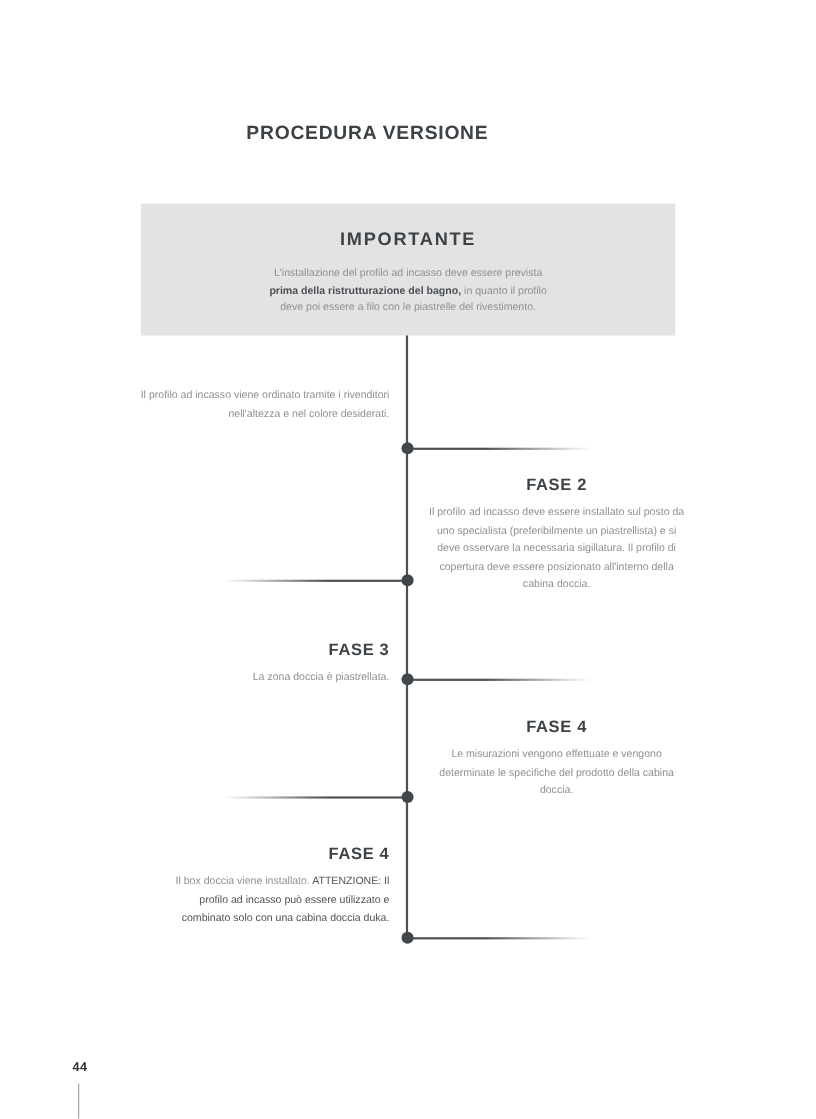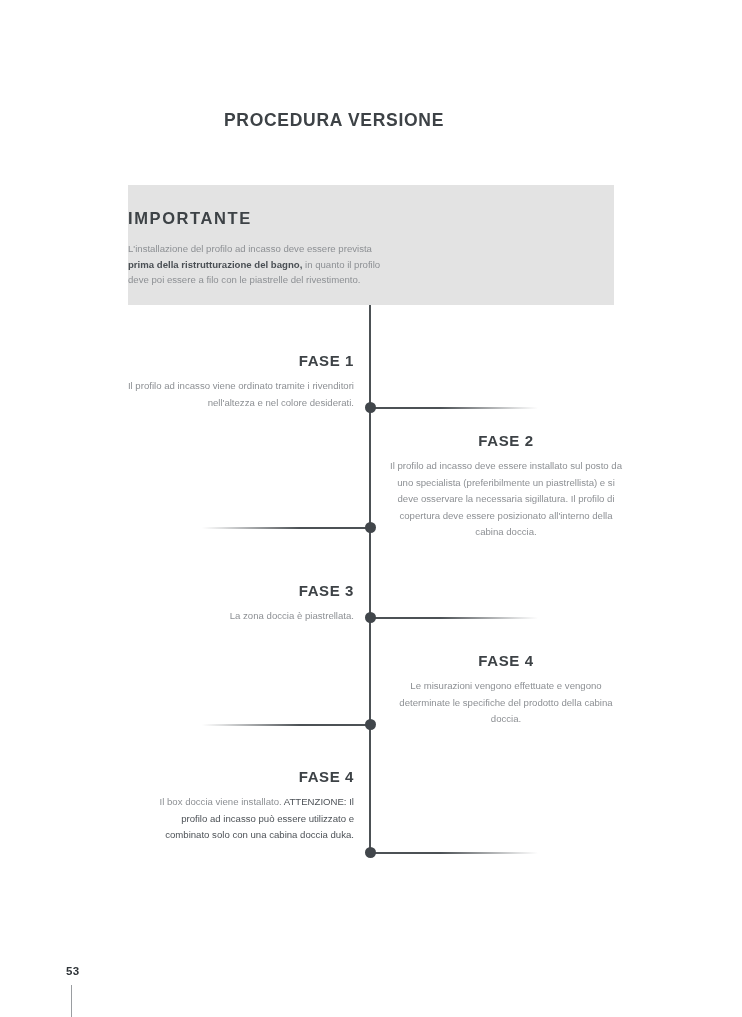--- a/index.html
+++ b/index.html
@@ -39,21 +39,21 @@
   
   .important-box {
     position: absolute;
     left: 128px;
     top: 185px;
     width: 486px;
     height: 120px;
     background: #e3e3e3;
     box-sizing: border-box;
     padding-top: 24px;
-    text-align: left;
+    text-align: center;
   }
   .important-heading {
     font-size: 16.5px;
     font-weight: bold;
     letter-spacing: 1.6px;
     color: #3d4246;
     margin-bottom: 13px;
   }
   .important-body {
     font-size: 9.6px;
@@ -175,21 +175,20 @@
   <div class="connector right" style="top:617px"></div>
   <div class="node-dot" style="top:617px"></div>
 
   <div class="connector left" style="top:724px"></div>
   <div class="node-dot" style="top:724px"></div>
 
   <div class="connector right" style="top:852px"></div>
   <div class="node-dot" style="top:852px"></div>
 
   <div class="phase phase-1 align-right">
-    <div class="phase-heading">FASE 1</div>
     <div class="phase-body">Il profilo ad incasso viene ordinato tramite i rivenditori nell'altezza e nel colore desiderati.</div>
   </div>
 
   <div class="phase phase-2 align-left">
     <div class="phase-heading">FASE 2</div>
     <div class="phase-body">Il profilo ad incasso deve essere installato sul posto da uno specialista (preferibilmente un piastrellista) e si deve osservare la necessaria sigillatura. Il profilo di copertura deve essere posizionato all'interno della cabina doccia.</div>
   </div>
 
   <div class="phase phase-3 align-right">
     <div class="phase-heading">FASE 3</div>
@@ -202,16 +201,16 @@
   </div>
 
   <div class="phase phase-5 align-right">
     <div class="phase-heading">FASE 4</div>
     <div class="phase-body">
       <span>Il box doccia viene installato.</span>
       <span class="strong-note">ATTENZIONE: Il profilo ad incasso può essere utilizzato e combinato solo con una cabina doccia duka.</span>
     </div>
   </div>
 
-  <div class="page-number">53</div>
+  <div class="page-number">44</div>
   <div class="footer-rule"></div>
 
 </div>
 
 </body></html>

